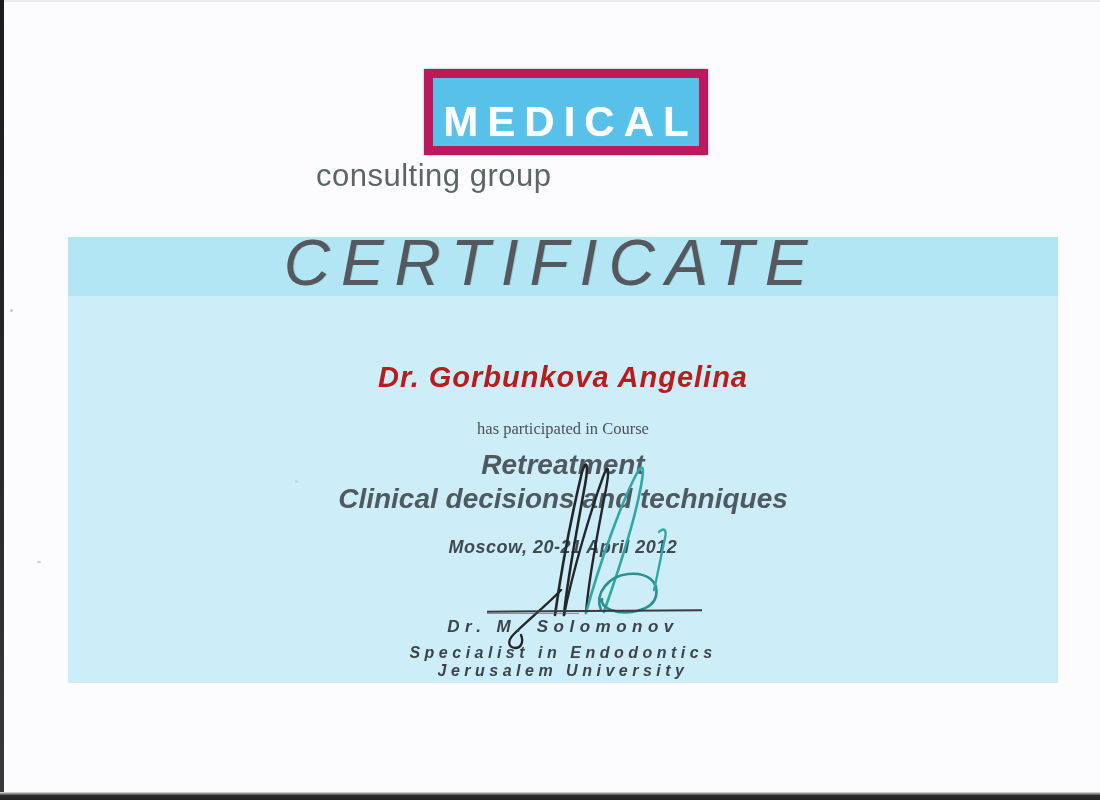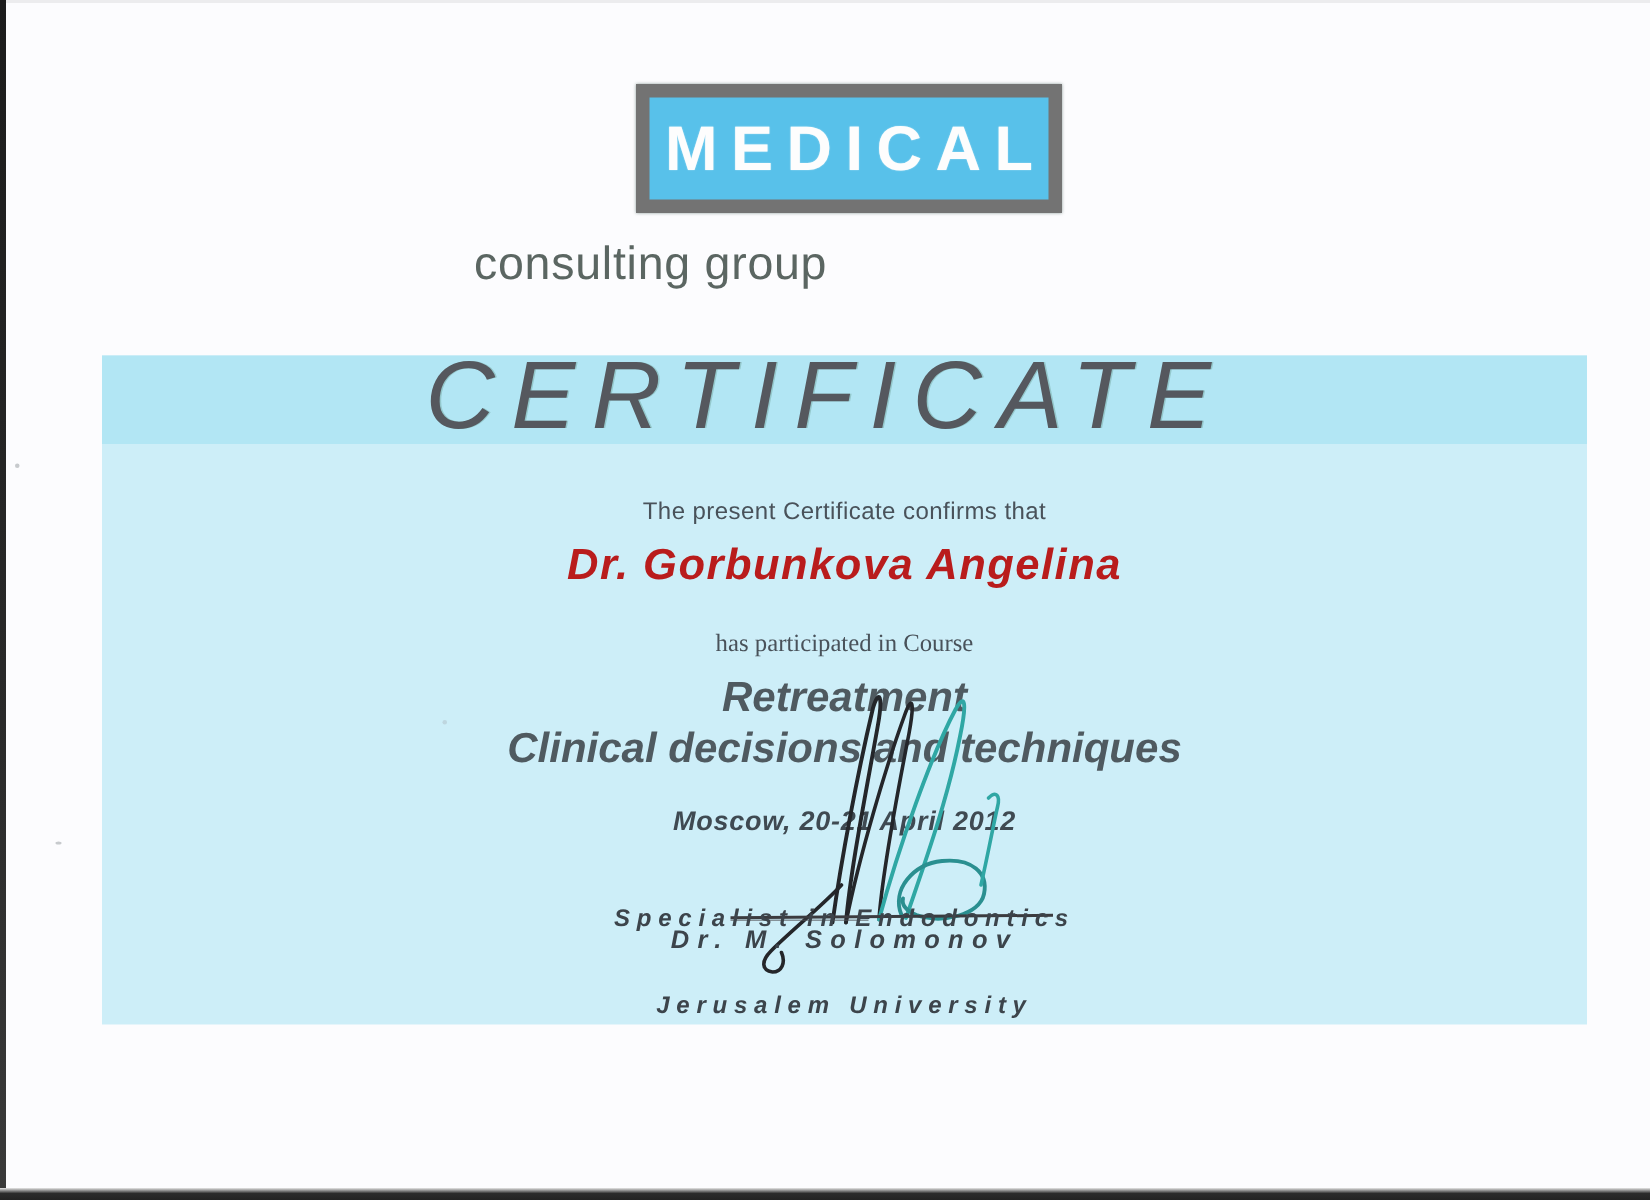--- a/index.html
+++ b/index.html
@@ -21,25 +21,25 @@
   .edge-bottom{
     position:absolute;left:0;bottom:0;width:100%;height:8px;
     background:linear-gradient(to bottom,#e6e6e6 0%,#2b2b2b 45%,#232323 100%);
   }
   .edge-top{
     position:absolute;left:0;top:0;width:100%;height:2px;
     background:#ececee;
   }
   
   .logo-box{
-    position:absolute;left:424px;top:56px;width:284px;height:86px;
+    position:absolute;left:424px;top:69px;width:284px;height:86px;
     background:#58c1ea;
-    border:9px solid #737373;
+    border:9px solid #be185d;
     box-sizing:border-box;
-    display:flex;align-items:center;justify-content:center;
+    display:flex;align-items:flex-end;justify-content:center;
     box-shadow:0 0 2px rgba(40,70,60,.5);
   }
   .logo-title{
     color:#fdfdfd;
     font-size:42px;font-weight:bold;
     letter-spacing:9px;
     padding-left:9px; 
     text-shadow:0 0 1px rgba(255,255,255,.6);
   }
   .logo-subtitle{
@@ -78,21 +78,21 @@
   .locdate{top:537px;font-size:18px;font-weight:bold;font-style:italic;color:#3f4a52;letter-spacing:.5px;}
   .sig-line{
     position:absolute;left:487px;top:610px;width:215px;height:2px;
     background:#3b3b3f;transform:rotate(-.4deg);
   }
   .sig-line2{
     position:absolute;left:487px;top:613px;width:92px;height:1px;
     background:#55555a;opacity:.6;
   }
   .sig-name{top:617px;font-size:17px;font-weight:bold;font-style:italic;color:#3c444b;letter-spacing:5.5px;}
-  .sig-title{top:604px;font-size:16px;font-weight:bold;font-style:italic;color:#3c444b;letter-spacing:4.5px;}
+  .sig-title{top:644px;font-size:16px;font-weight:bold;font-style:italic;color:#3c444b;letter-spacing:4.5px;}
   .sig-inst{top:662px;font-size:16px;font-weight:bold;font-style:italic;color:#3c444b;letter-spacing:4.5px;}
   .signature-svg{
     position:absolute;left:460px;top:452px;width:260px;height:205px;
   }
   
   .speck{position:absolute;width:3px;height:3px;border-radius:50%;background:#9aa0a4;opacity:.55;}
   .speck.s1{left:10px;top:309px;}
   .speck.s2{left:37px;top:561px;width:4px;height:2px;}
   .speck.s3{left:295px;top:480px;opacity:.3;}
 </style>
@@ -109,21 +109,20 @@
     <span class="logo-title">MEDICAL</span>
   </div>
   <div class="logo-subtitle">consulting group</div>
 
   <div class="panel">
     <div class="panel-band"></div>
   </div>
 
   <div class="heading">CERTIFICATE</div>
 
-  <div class="cert-text intro">The present Certificate confirms that</div>
   <div class="cert-text recipient">Dr. Gorbunkova Angelina</div>
   <div class="cert-text participation">has participated in Course</div>
   <div class="cert-text course1">Retreatment</div>
   <div class="cert-text course2">Clinical decisions and techniques</div>
   <div class="cert-text locdate">Moscow, 20-21 April 2012</div>
 
   <svg class="signature-svg" viewBox="0 0 260 205">
     <g fill="none" stroke-linecap="round" stroke-linejoin="round">
       <path d="M 95 163 C 101 120, 112 62, 122 20 C 126 7, 129 11, 125 33 C 117 78, 107 128, 104 163" stroke="#24262a" stroke-width="2.6"></path>
       <path d="M 104 163 C 113 118, 131 58, 143 25 C 148 11, 150 15, 146 37 C 137 83, 128 133, 126 161" stroke="#24262a" stroke-width="2.4"></path>

